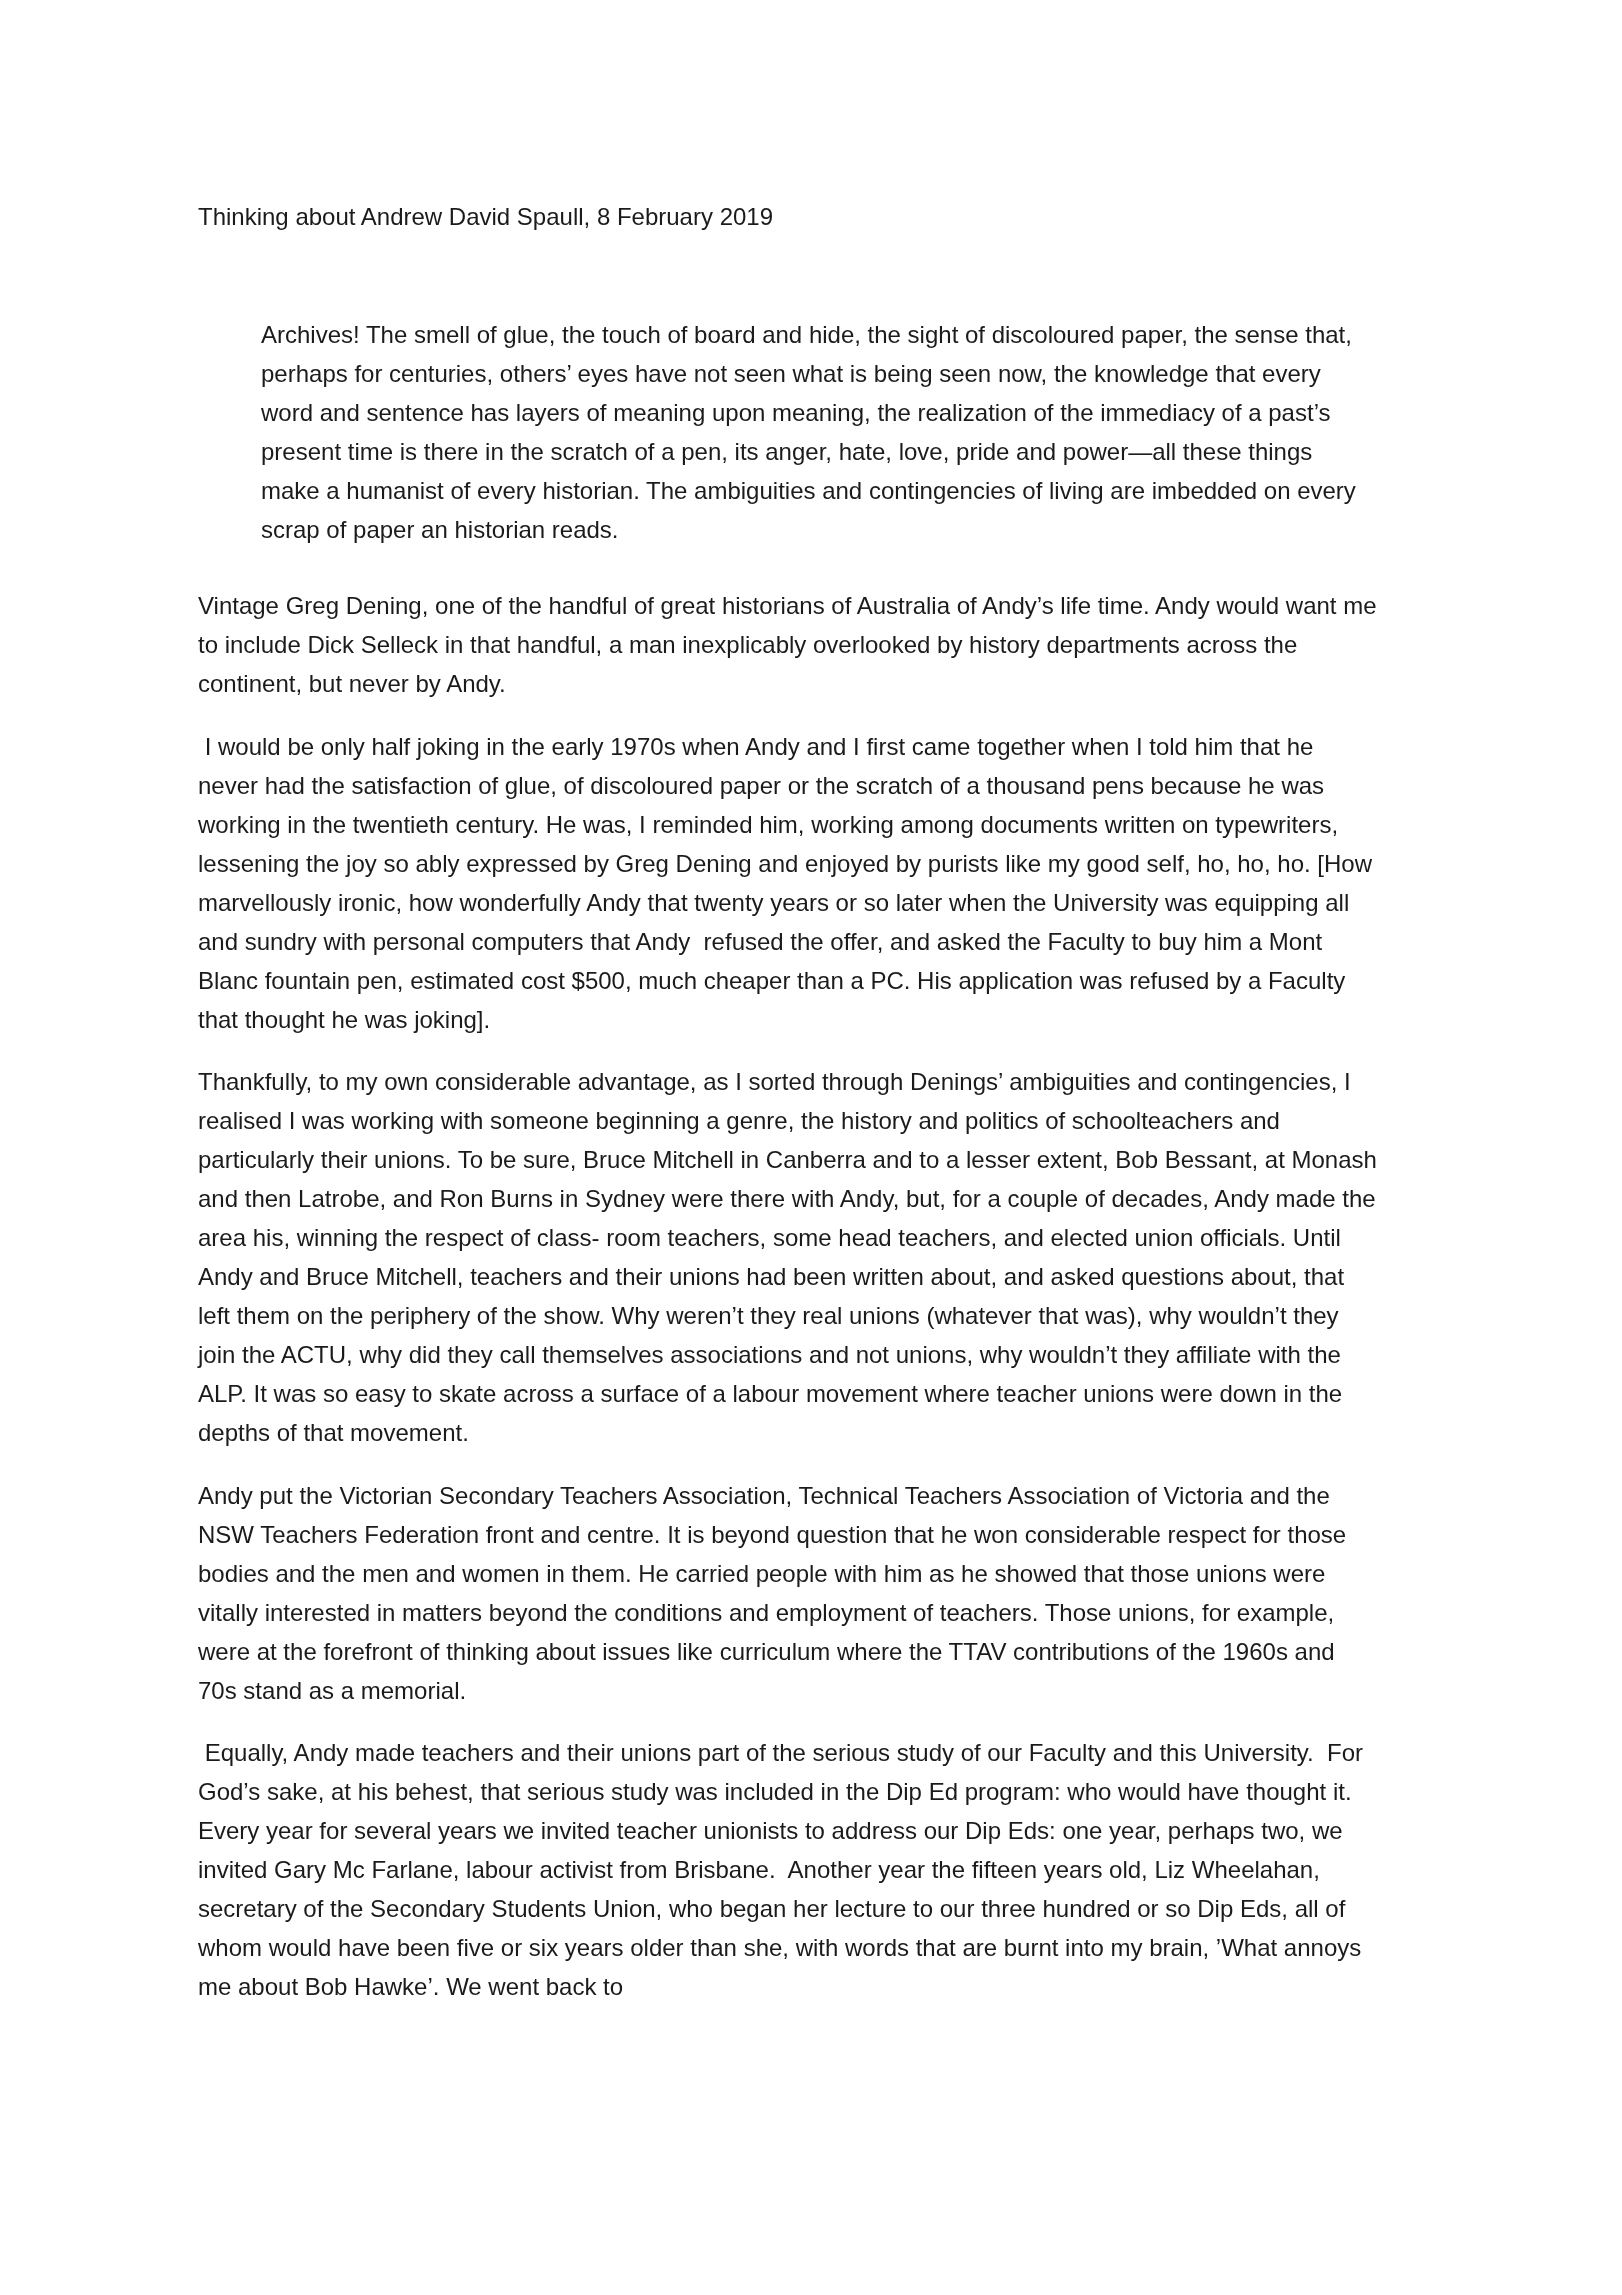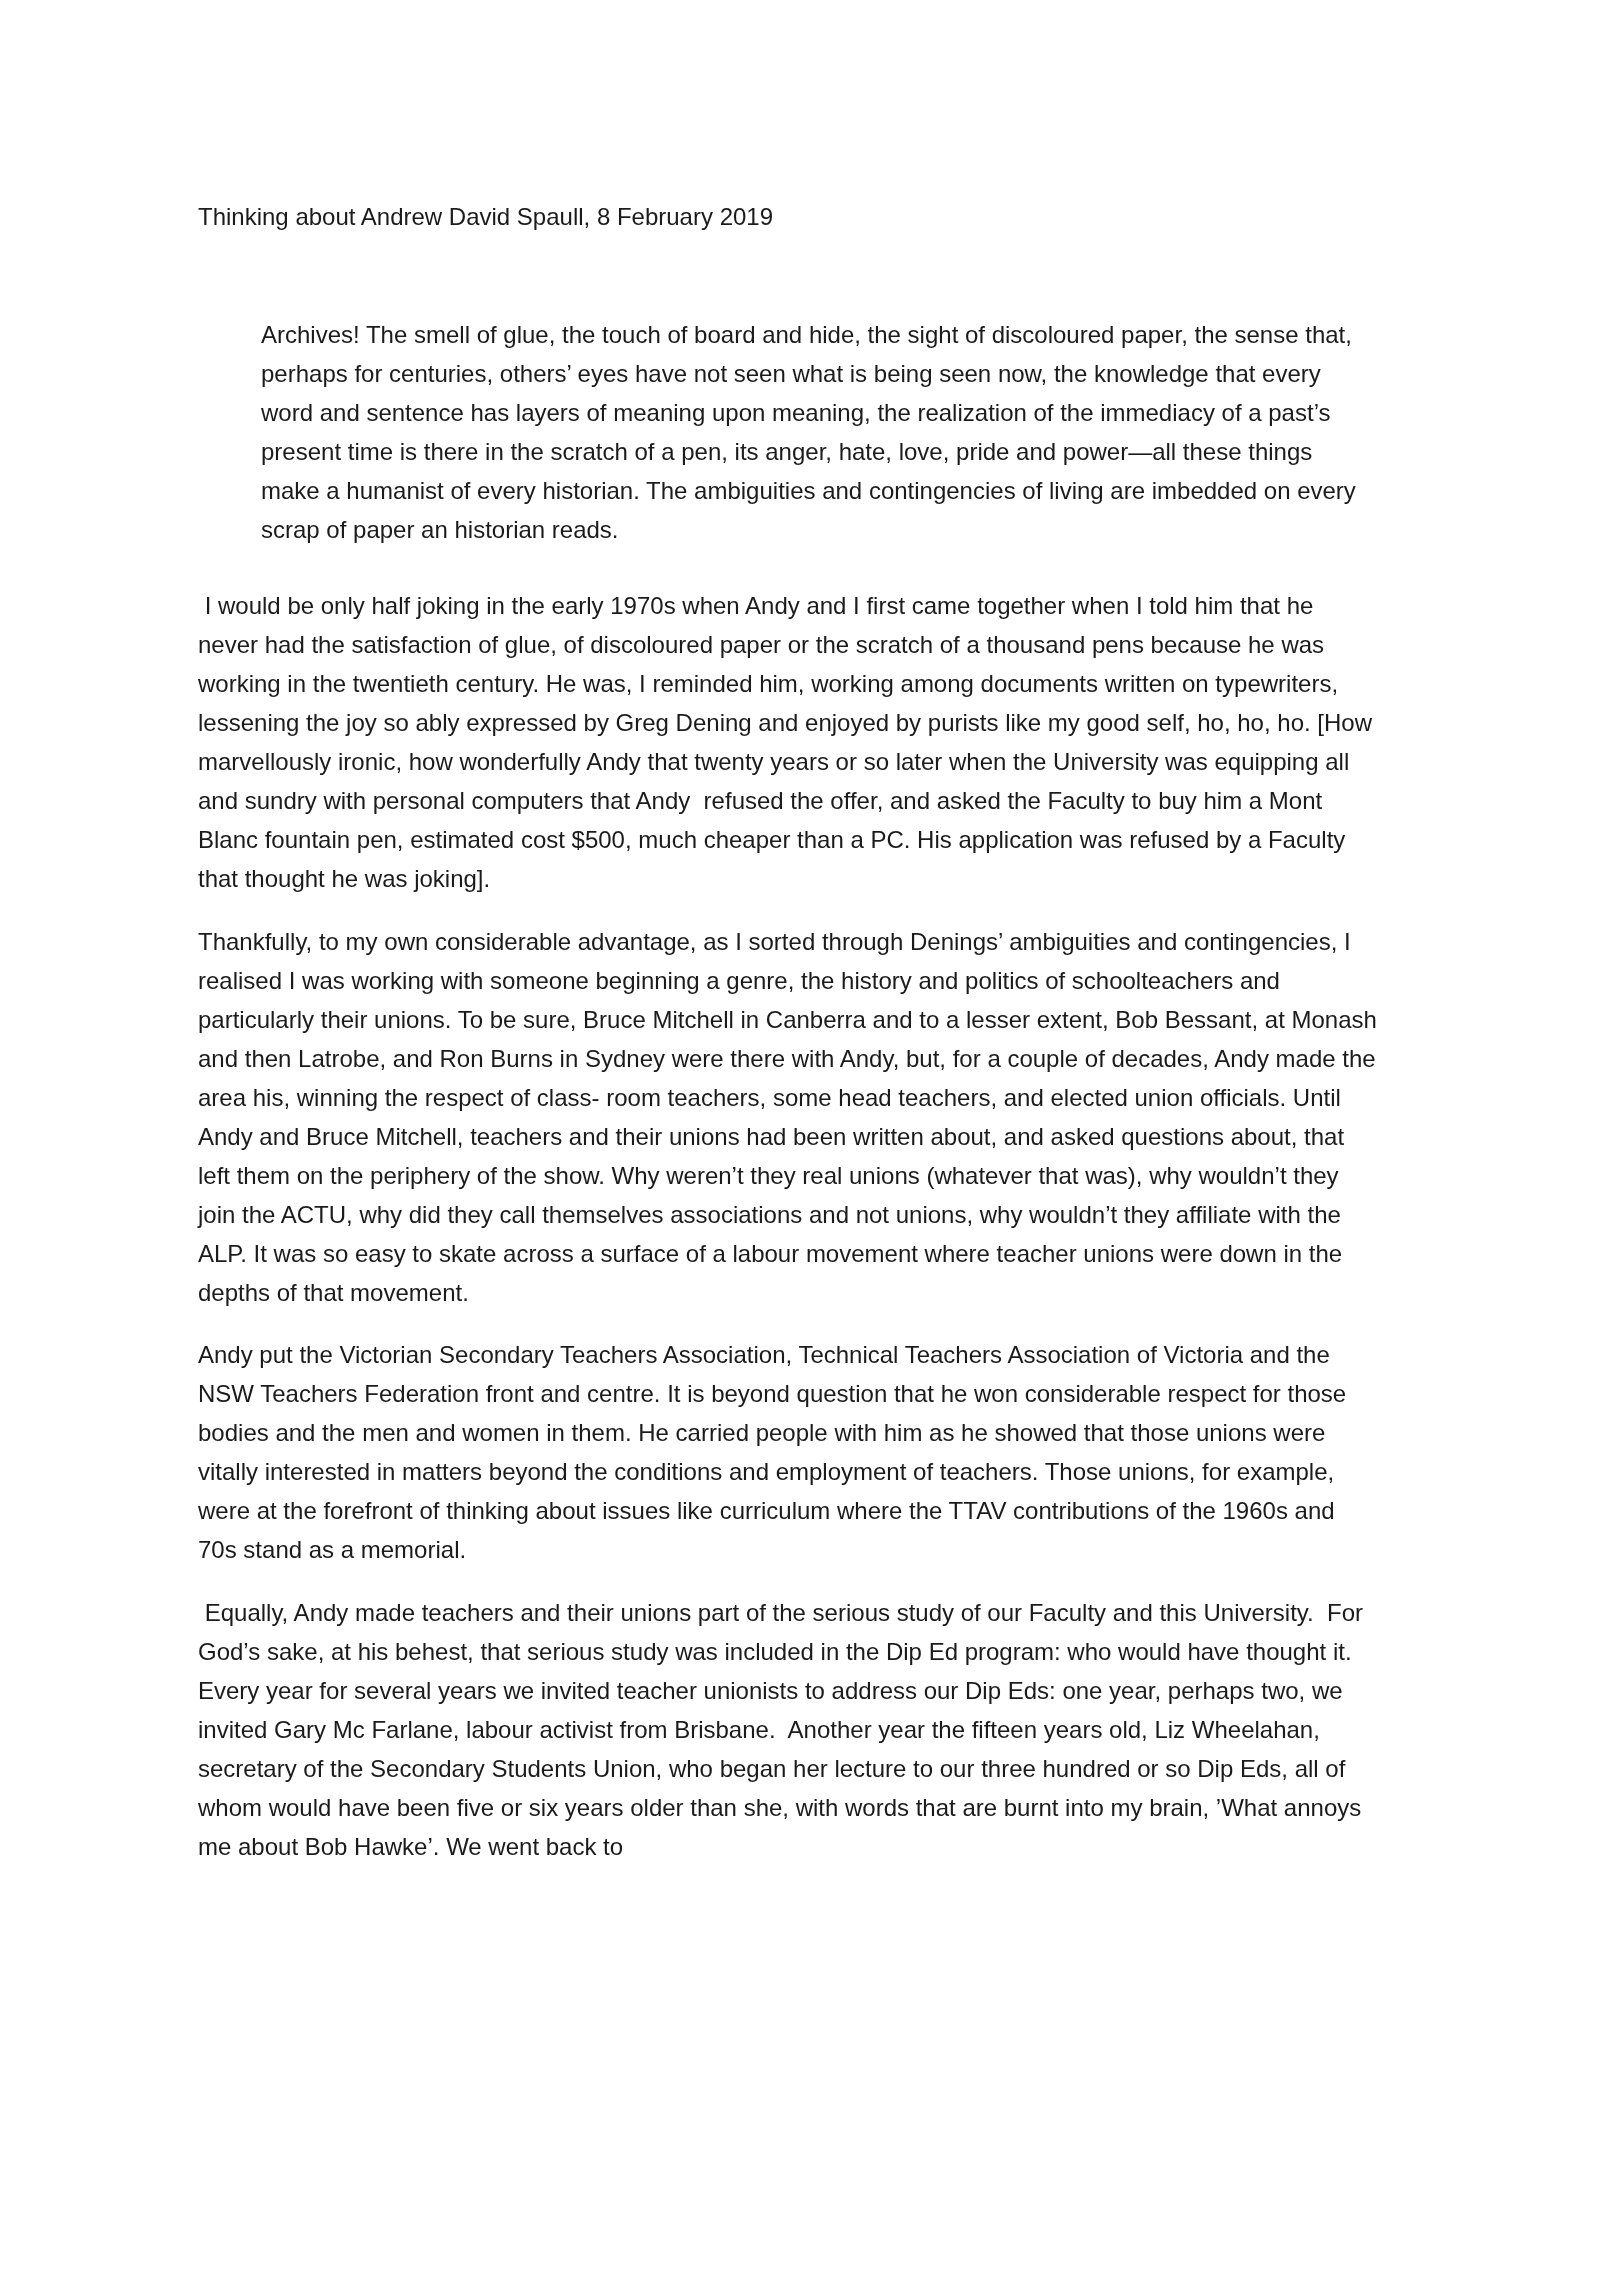--- a/index.html
+++ b/index.html
@@ -36,20 +36,21 @@
   }
 </style>
 </head>
 <body>
 
 <div class="page">
   <h1 class="doc-title">Thinking about Andrew David Spaull, 8 February 2019</h1>
 
   <div class="doc-quote">Archives! The smell of glue, the touch of board and hide, the sight of discoloured paper, the sense that, perhaps for centuries, others’ eyes have not seen what is being seen now, the knowledge that every word and sentence has layers of meaning upon meaning, the realization of the immediacy of a past’s present time is there in the scratch of a pen, its anger, hate, love, pride and power—all these things make a humanist of every historian. The ambiguities and contingencies of living are imbedded on every scrap of paper an historian reads.</div>
 
+  <p class="doc-para">Vintage Greg Dening, one of the handful of great historians of Australia of Andy’s life time. Andy would want me to include Dick Selleck in that handful, a man inexplicably overlooked by history departments across the continent, but never by Andy.</p>
 
   <p class="doc-para"> I would be only half joking in the early 1970s when Andy and I first came together when I told him that he never had the satisfaction of glue, of discoloured paper or the scratch of a thousand pens because he was working in the twentieth century. He was, I reminded him, working among documents written on typewriters, lessening the joy so ably expressed by Greg Dening and enjoyed by purists like my good self, ho, ho, ho. [How marvellously ironic, how wonderfully Andy that twenty years or so later when the University was equipping all and sundry with personal computers that Andy  refused the offer, and asked the Faculty to buy him a Mont Blanc fountain pen, estimated cost $500, much cheaper than a PC. His application was refused by a Faculty that thought he was joking].</p>
 
   <p class="doc-para">Thankfully, to my own considerable advantage, as I sorted through Denings’ ambiguities and contingencies, I realised I was working with someone beginning a genre, the history and politics of schoolteachers and particularly their unions. To be sure, Bruce Mitchell in Canberra and to a lesser extent, Bob Bessant, at Monash and then Latrobe, and Ron Burns in Sydney were there with Andy, but, for a couple of decades, Andy made the area his, winning the respect of class- room teachers, some head teachers, and elected union officials. Until Andy and Bruce Mitchell, teachers and their unions had been written about, and asked questions about, that left them on the periphery of the show. Why weren’t they real unions (whatever that was), why wouldn’t they join the ACTU, why did they call themselves associations and not unions, why wouldn’t they affiliate with the ALP. It was so easy to skate across a surface of a labour movement where teacher unions were down in the depths of that movement.</p>
 
   <p class="doc-para">Andy put the Victorian Secondary Teachers Association, Technical Teachers Association of Victoria and the NSW Teachers Federation front and centre. It is beyond question that he won considerable respect for those bodies and the men and women in them. He carried people with him as he showed that those unions were vitally interested in matters beyond the conditions and employment of teachers. Those unions, for example, were at the forefront of thinking about issues like curriculum where the TTAV contributions of the 1960s and 70s stand as a memorial.</p>
 
   <p class="doc-para"> Equally, Andy made teachers and their unions part of the serious study of our Faculty and this University.  For God’s sake, at his behest, that serious study was included in the Dip Ed program: who would have thought it. Every year for several years we invited teacher unionists to address our Dip Eds: one year, perhaps two, we invited Gary Mc Farlane, labour activist from Brisbane.  Another year the fifteen years old, Liz Wheelahan, secretary of the Secondary Students Union, who began her lecture to our three hundred or so Dip Eds, all of whom would have been five or six years older than she, with words that are burnt into my brain, ’What annoys me about Bob Hawke’. We went back to</p>
 </div>
 

